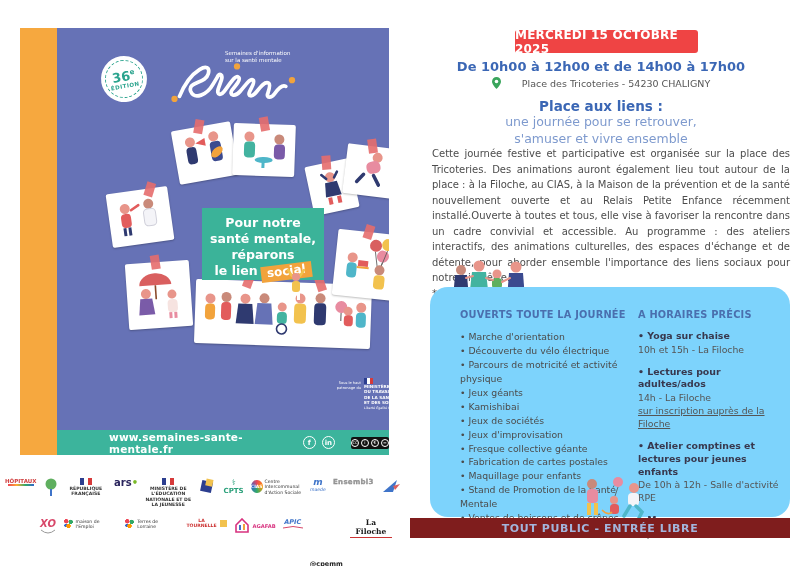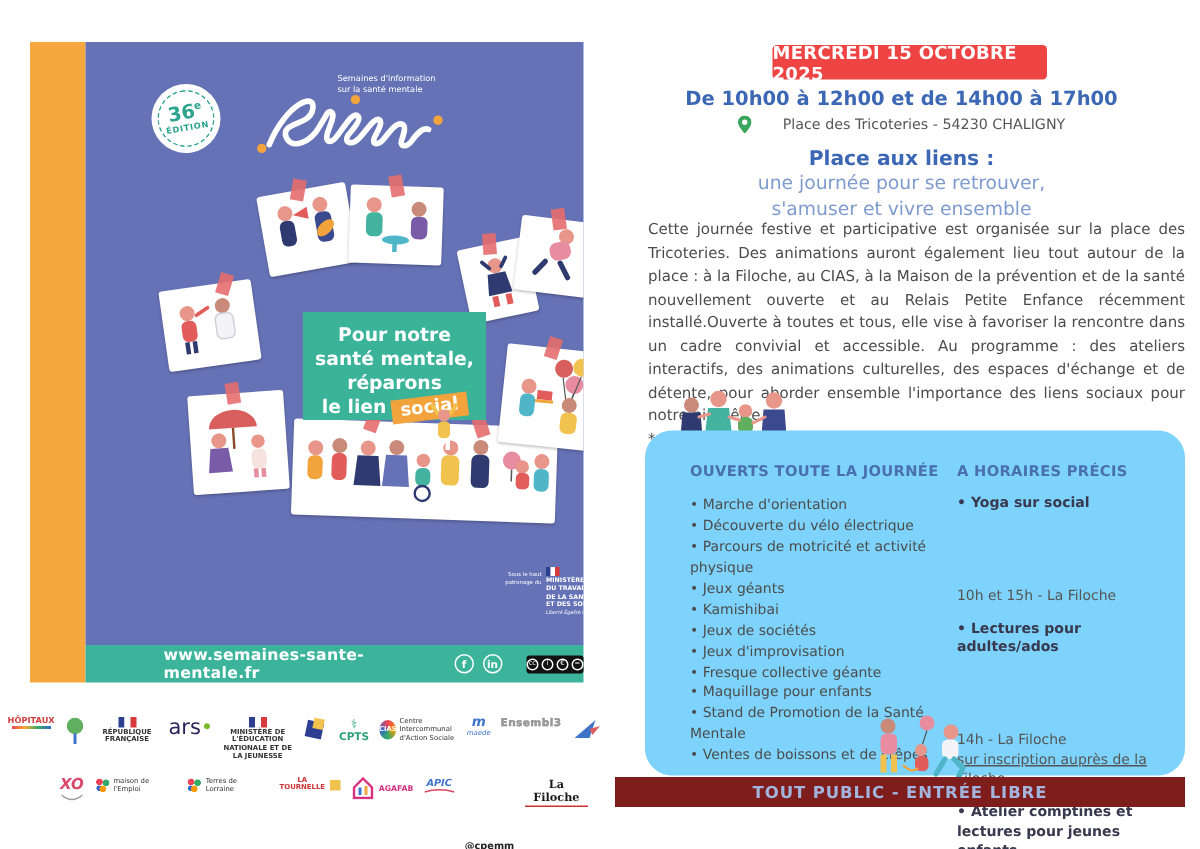--- a/index.html
+++ b/index.html
@@ -72,35 +72,35 @@
 
   .col-header { color:#4a6fae; font-weight:bold; font-size:9.8px; letter-spacing:.2px; }
   .allday-col { position:absolute; left:30px; top:22px; width:180px; }
   .allday-list { list-style:none; margin-top:10px; }
   .allday-list li { color:#4c4c4c; font-size:9.3px; line-height:1.5; }
   .allday-list li::before { content:"• "; }
   .sched-col { position:absolute; left:208px; top:22px; width:145px; }
   .sched-item { margin-top:10px; }
   .sched-title { color:#38384e; font-weight:bold; font-size:9.4px; line-height:1.35; }
   .sched-title::before { content:"• "; }
-  .sched-detail { color:#555; font-size:9.3px; line-height:1.4;margin-top:48px; }
+  .sched-detail { color:#555; font-size:9.3px; line-height:1.4; }
   .sched-note { color:#555; font-size:9.3px; line-height:1.4; text-decoration:underline; }
 
   .family-illustration { position:absolute; left:172px; top:476px; }
   .footer-bar { position:absolute; left:0; top:518px; width:380px; height:20px; background:#7f1d1d; color:#a3b5dc;
     font-weight:bold; font-size:11px; letter-spacing:.6px; display:flex; align-items:center; justify-content:center; }
 
   
   .logos-row1 { position:absolute; left:5px; top:478px; width:396px; display:flex; justify-content:space-between; align-items:flex-start; }
   .logos-row2 { position:absolute; left:40px; top:518px; width:352px; display:flex; justify-content:space-between; align-items:flex-start; }
   .logo-item { display:flex; flex-direction:column; align-items:center; text-align:center; max-width:42px; }
   .logo-item .cap { font-size:4.6px; line-height:1.15; color:#333; margin-top:1px; }
   .lbl-red { color:#d04040; font-weight:bold; font-size:5.5px; }
   .rainbow { width:26px; height:2px; background:linear-gradient(90deg,#e45,#fa3,#3a6,#36c); }
-  .ars-text { font-size:14px; font-weight:normal; color:#29235c; line-height:1; } .ars-text em { color:#7ab929; font-style:normal; }
+  .ars-text { font-size:10px; font-weight:bold; color:#29235c; line-height:1; } .ars-text em { color:#7ab929; font-style:normal; }
   .cpts-text { font-size:7px; font-weight:bold; color:#2aa07a; }
   .cias-dot { width:13px; height:13px; border-radius:50%; background:conic-gradient(#e45,#f90,#3a6,#36c,#e45);
     color:#fff; font-size:4.5px; font-weight:bold; display:flex; align-items:center; justify-content:center; }
   .m-text { font-size:9px; font-weight:bold; font-style:italic; color:#3f74c9; line-height:.9; }
   .ensemble-text { font-size:7px; font-weight:bold; color:#999; letter-spacing:.3px; -webkit-text-stroke:.3px #888; }
   .xo-text { font-size:10px; font-weight:bold; font-style:italic; color:#d8486a; }
   .dots-circle { width:11px; height:11px; border-radius:50%;
     background:radial-gradient(circle at 30% 30%, #e45 2px, transparent 2.4px),
                radial-gradient(circle at 70% 35%, #3a6 2px, transparent 2.4px),
                radial-gradient(circle at 50% 72%, #f90 2px, transparent 2.4px),
@@ -349,31 +349,32 @@
         <div class="col-header">OUVERTS TOUTE LA JOURNÉE</div>
         <ul class="allday-list">
           <li>Marche d'orientation</li>
           <li>Découverte du vélo électrique</li>
           <li>Parcours de motricité et activité physique</li>
           <li>Jeux géants</li>
           <li>Kamishibai</li>
           <li>Jeux de sociétés</li>
           <li>Jeux d'improvisation</li>
           <li>Fresque collective géante</li>
+          <li>Fabrication de cartes postales</li>
           <li>Maquillage pour enfants</li>
           <li>Stand de Promotion de la Santé Mentale</li>
           <li>Ventes de boissons et de crêpes</li>
         </ul>
       </div>
 
       <div class="sched-col">
         <div class="col-header">A HORAIRES PRÉCIS</div>
 
         <div class="sched-item">
-          <div class="sched-title">Yoga sur social</div>
+          <div class="sched-title">Yoga sur chaise</div>
           <div class="sched-detail">10h et 15h - La Filoche</div>
         </div>
         <div class="sched-item">
           <div class="sched-title">Lectures pour adultes/ados</div>
           <div class="sched-detail">14h - La Filoche</div>
           <div class="sched-note">sur inscription auprès de la Filoche</div>
         </div>
         <div class="sched-item">
           <div class="sched-title">Atelier comptines et lectures pour jeunes enfants</div>
           <div class="sched-detail">De 10h à 12h - Salle d'activité RPE</div>

